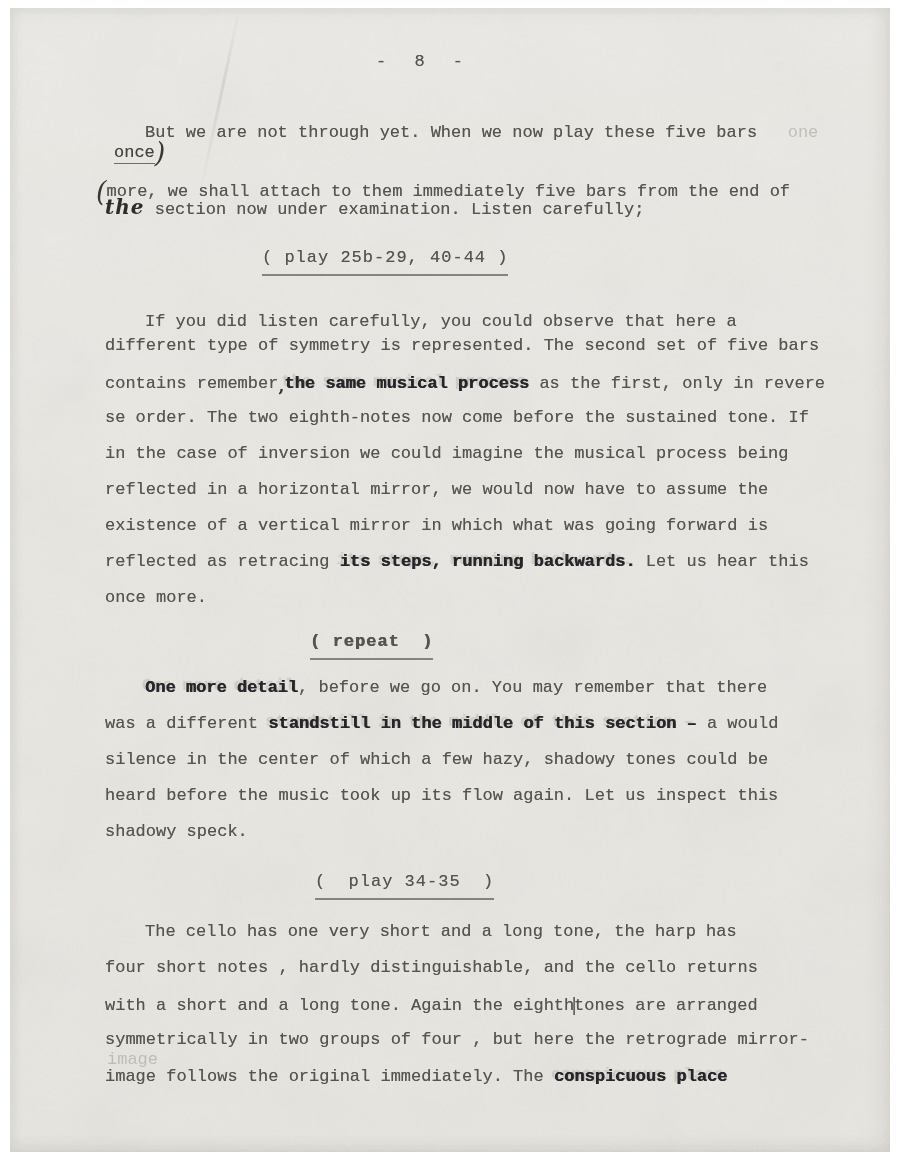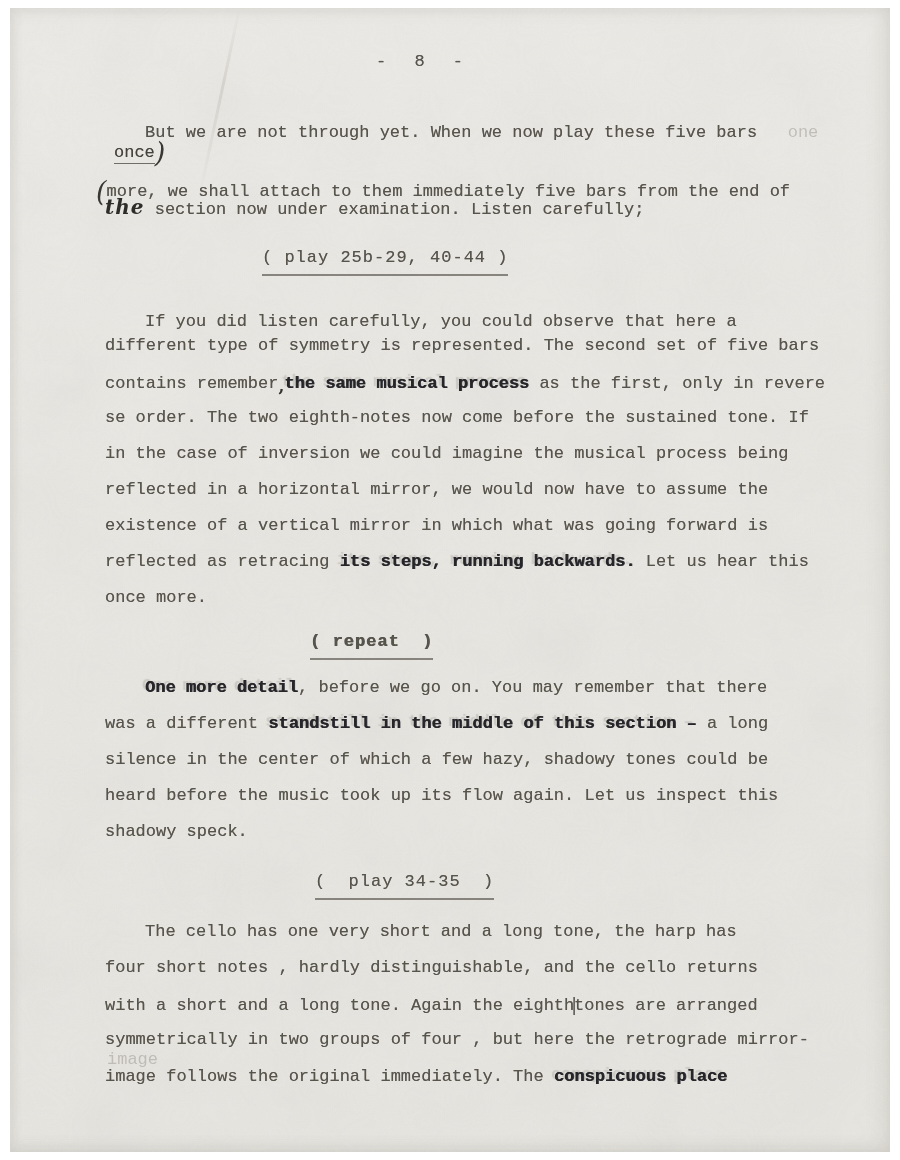--- a/index.html
+++ b/index.html
@@ -65,21 +65,21 @@
         <div class="line " style="left: 95px; top: 326px;"><span class="t">different type of symmetry is represented. The second set of five bars</span></div>
         <div class="line " style="left: 95px; top: 362px;"><span class="t">contains remember</span><span class="hc">,</span><span class="b">the same musical process</span><span class="t"> as the first, only in revere</span></div>
         <div class="line " style="left: 95px; top: 398px;"><span class="t">se order. The two eighth-notes now come before the sustained tone. If</span></div>
         <div class="line " style="left: 95px; top: 434px;"><span class="t">in the case of inversion we could imagine the musical process being</span></div>
         <div class="line " style="left: 95px; top: 470px;"><span class="t">reflected in a horizontal mirror, we would now have to assume the</span></div>
         <div class="line " style="left: 95px; top: 506px; text-align: right;"><span class="t">existence of a vertical mirror in which what was going forward is</span></div>
         <div class="line " style="left: 95px; top: 542px;"><span class="t">reflected as retracing </span><span class="b">its steps, running backwards.</span><span class="t"> Let us hear this</span></div>
         <div class="line " style="left: 95px; top: 578px;"><span class="t">once more.</span></div>
         <div class="line heading hb" style="left: 300px; top: 622px;"><span class="t">( repeat  )</span></div>
         <div class="line " style="left: 135px; top: 668px;"><span class="b">One more detail</span><span class="t">, before we go on. You may remember that there</span></div>
-        <div class="line " style="left: 95px; top: 704px;"><span class="t">was a different </span><span class="b">standstill in the middle of this section –</span><span class="t"> a long</span></div>
+        <div class="line " style="left: 95px; top: 704px;"><span class="t">was a different </span><span class="b">standstill in the middle of this section –</span><span class="t"> a would</span></div>
         <div class="line " style="left: 95px; top: 740px;"><span class="t">silence in the center of which a few hazy, shadowy tones could be</span></div>
         <div class="line " style="left: 95px; top: 776px;"><span class="t">heard before the music took up its flow again. Let us inspect this</span></div>
         <div class="line " style="left: 95px; top: 812px;"><span class="t">shadowy speck.</span></div>
         <div class="line heading" style="left: 305px; top: 862px;"><span class="t">(  play 34-35  )</span></div>
         <div class="line " style="left: 135px; top: 912px;"><span class="t">The cello has one very short and a long tone, the harp has</span></div>
         <div class="line " style="left: 95px; top: 948px;"><span class="t">four short notes , hardly distinguishable, and the cello returns</span></div>
         <div class="line " style="left: 95px; top: 984px;"><span class="t">with a short and a long tone. Again the eighth</span><span class="hv">|</span><span class="t">tones are arranged</span></div>
         <div class="line " style="left: 95px; top: 1020px;"><span class="t">symmetrically in two groups of four , but here the retrograde mirror-</span></div>
         <div class="line " style="left: 97px; top: 1040px;"><span class="g">image</span></div>
         <div class="line " style="left: 95px; top: 1057px;"><span class="t">image follows the original immediately. The </span><span class="b">conspicuous place</span></div>

